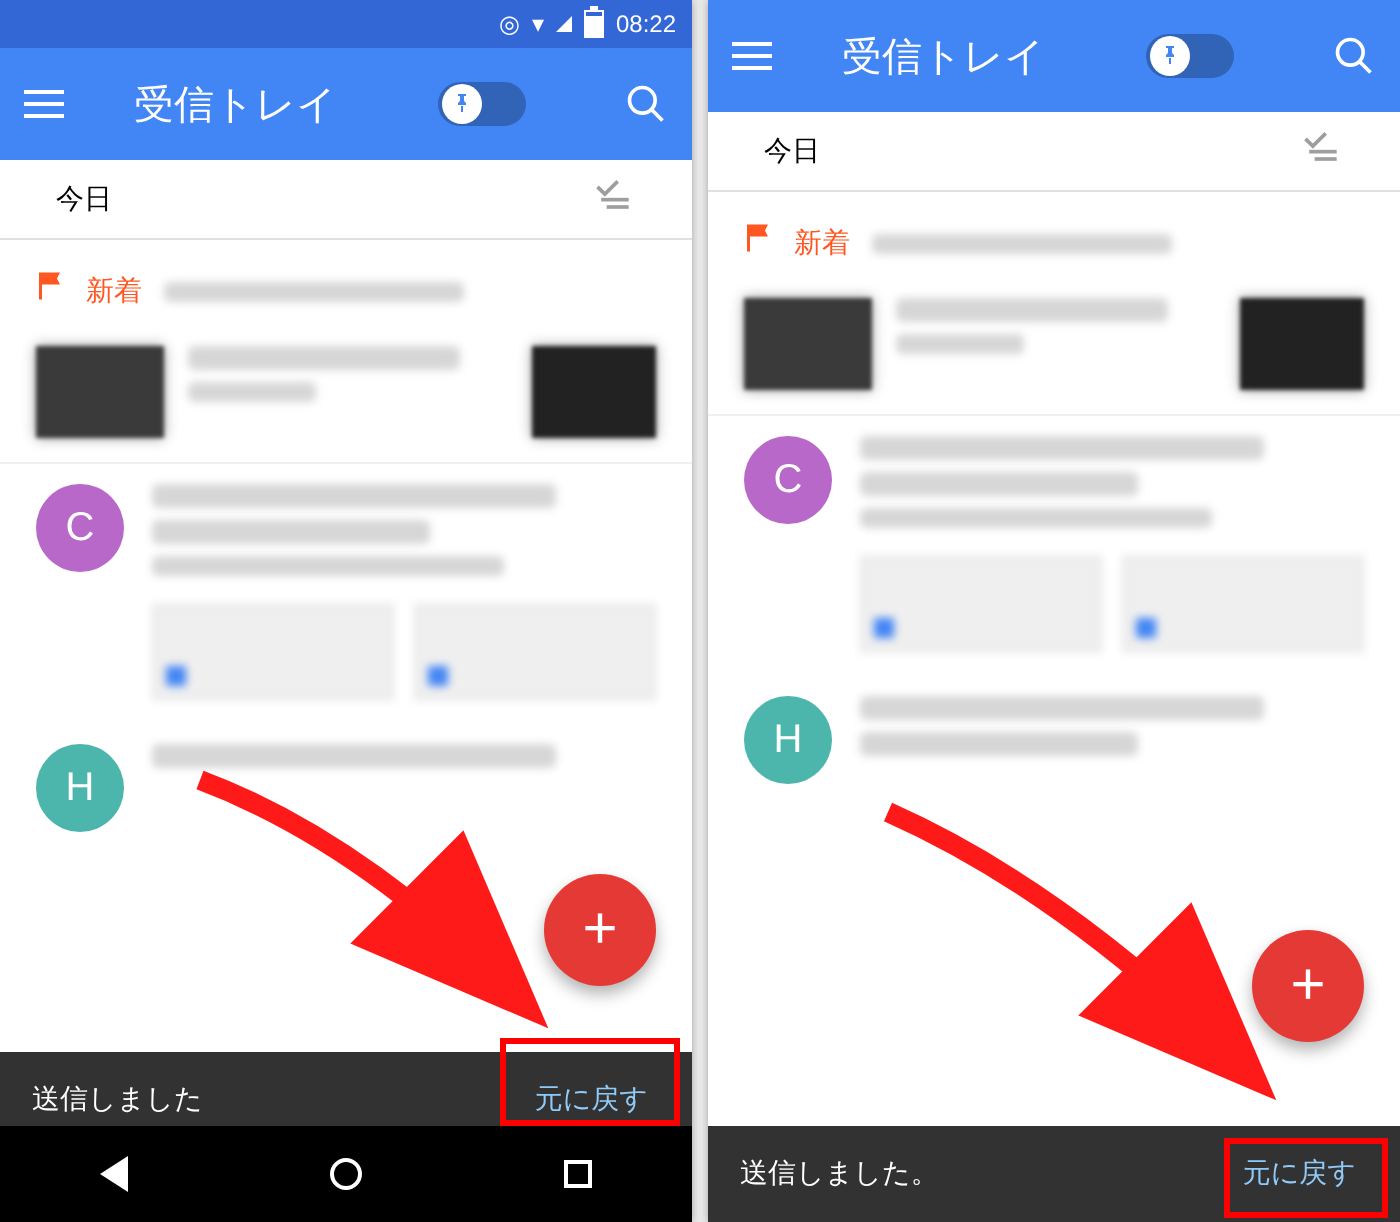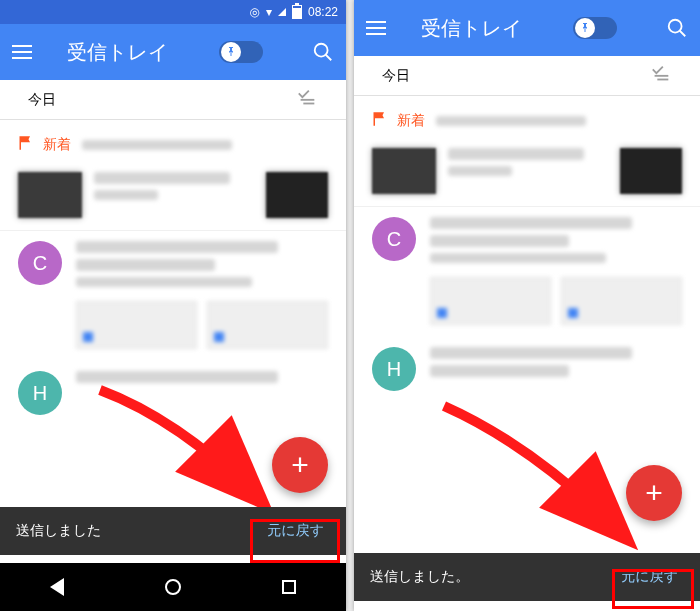--- a/index.html
+++ b/index.html
@@ -240,21 +240,21 @@
         <defs>
             <marker id="ah1" markerWidth="12" markerHeight="12" refX="8" refY="4" orient="auto">
               <path d="M0 0 L10 4 L0 8 Z" fill="#ff1a1a"></path>
             </marker>
           </defs>
         <path d="M10 10 Q 90 40 170 120" stroke="#ff1a1a" stroke-width="10" fill="none" marker-end="url(#ah1)"></path>
       </svg>
     </div>
   </div>
 
-  <div class="snackbar" style="bottom:56px;">
+  <div class="snackbar" style="bottom:37px;">
     <span>送信しました</span>
     <span class="undo-btn">元に戻す</span>
   </div>
   <div class="highlight-box" style="bottom:48px; right:6px; width:90px; height:44px;"></div>
 
   <div class="navbar">
     <div class="nav-tri"></div>
     <div class="nav-circle"></div>
     <div class="nav-square"></div>
   </div>
@@ -345,18 +345,18 @@
         <defs>
             <marker id="ah2" markerWidth="12" markerHeight="12" refX="8" refY="4" orient="auto">
               <path d="M0 0 L10 4 L0 8 Z" fill="#ff1a1a"></path>
             </marker>
           </defs>
         <path d="M10 10 Q 100 50 190 140" stroke="#ff1a1a" stroke-width="10" fill="none" marker-end="url(#ah2)"></path>
       </svg>
     </div>
   </div>
 
-  <div class="snackbar" style="bottom:10px;justify-content:space-between;">
+  <div class="snackbar" style="bottom:0;justify-content:space-between;">
     <span>送信しました。</span>
     <span class="undo-btn">元に戻す</span>
   </div>
   <div class="highlight-box" style="bottom:2px; right:6px; width:82px; height:40px;"></div>
 </div>
 
 </body></html>

